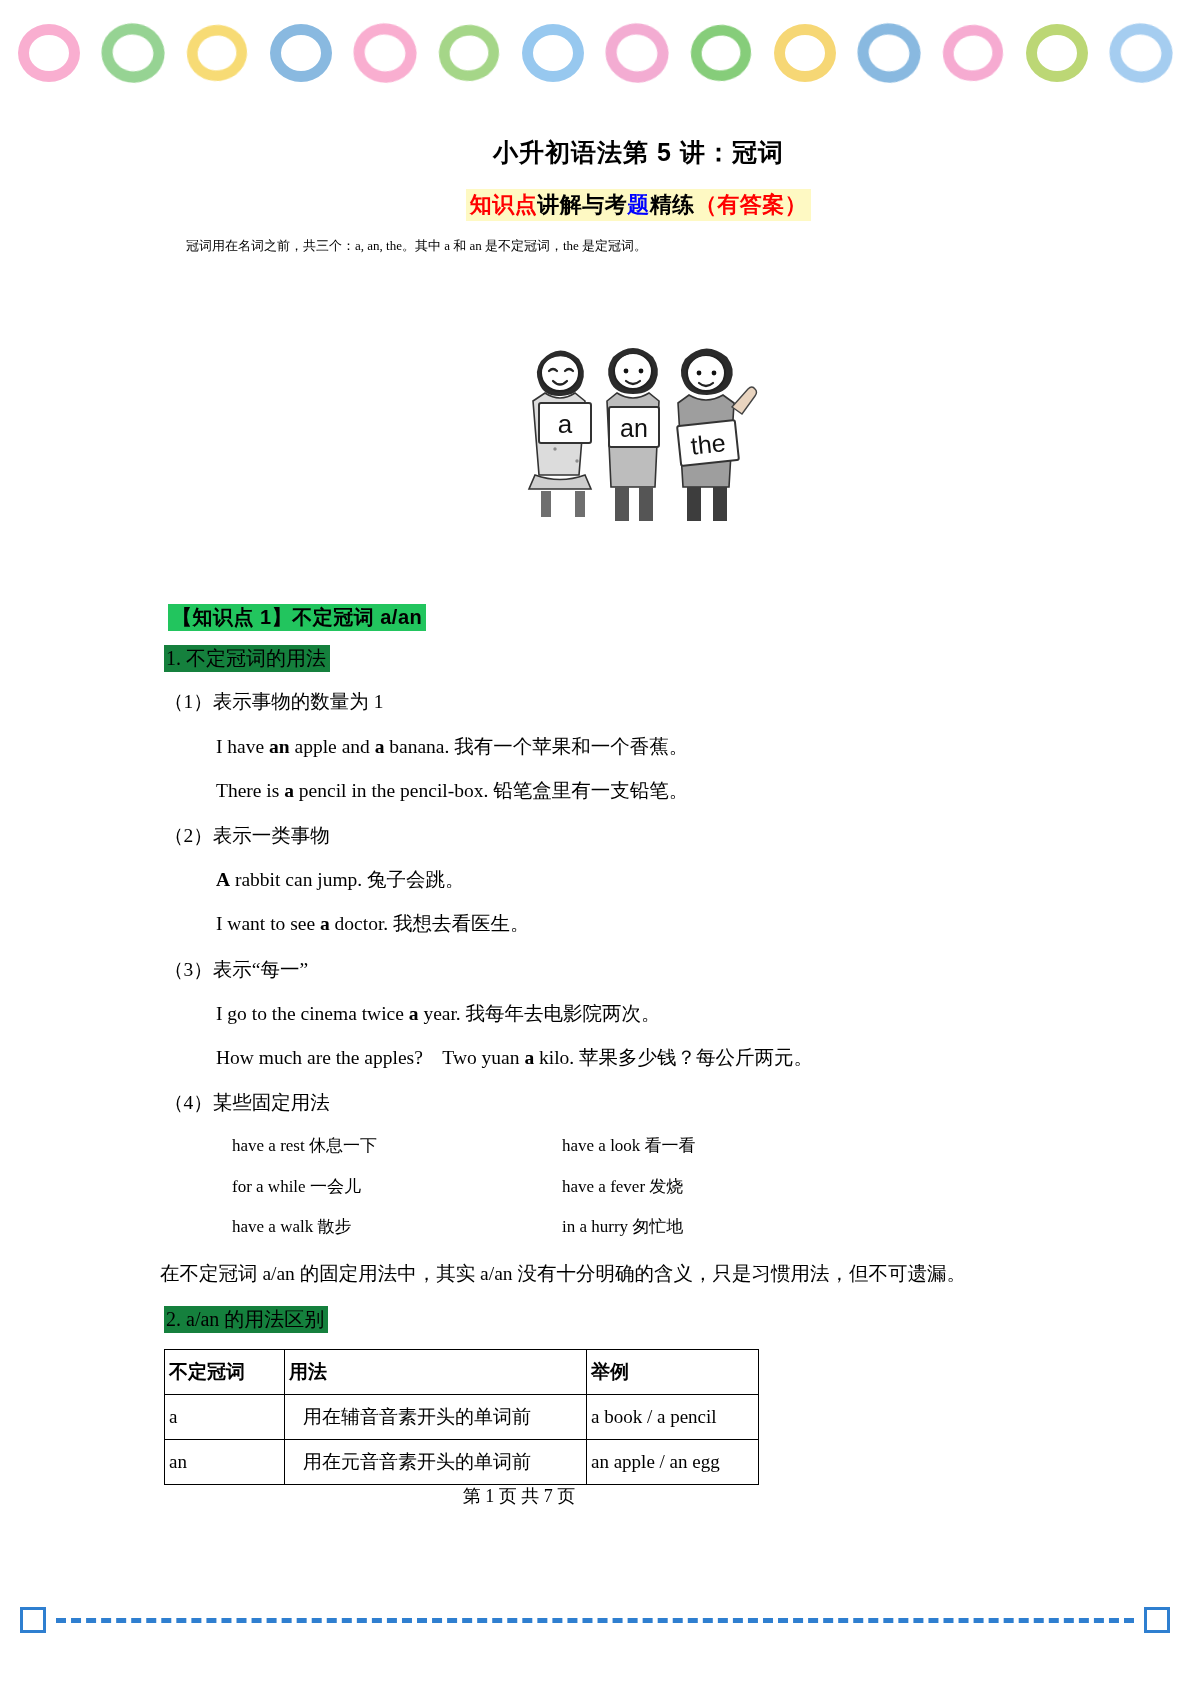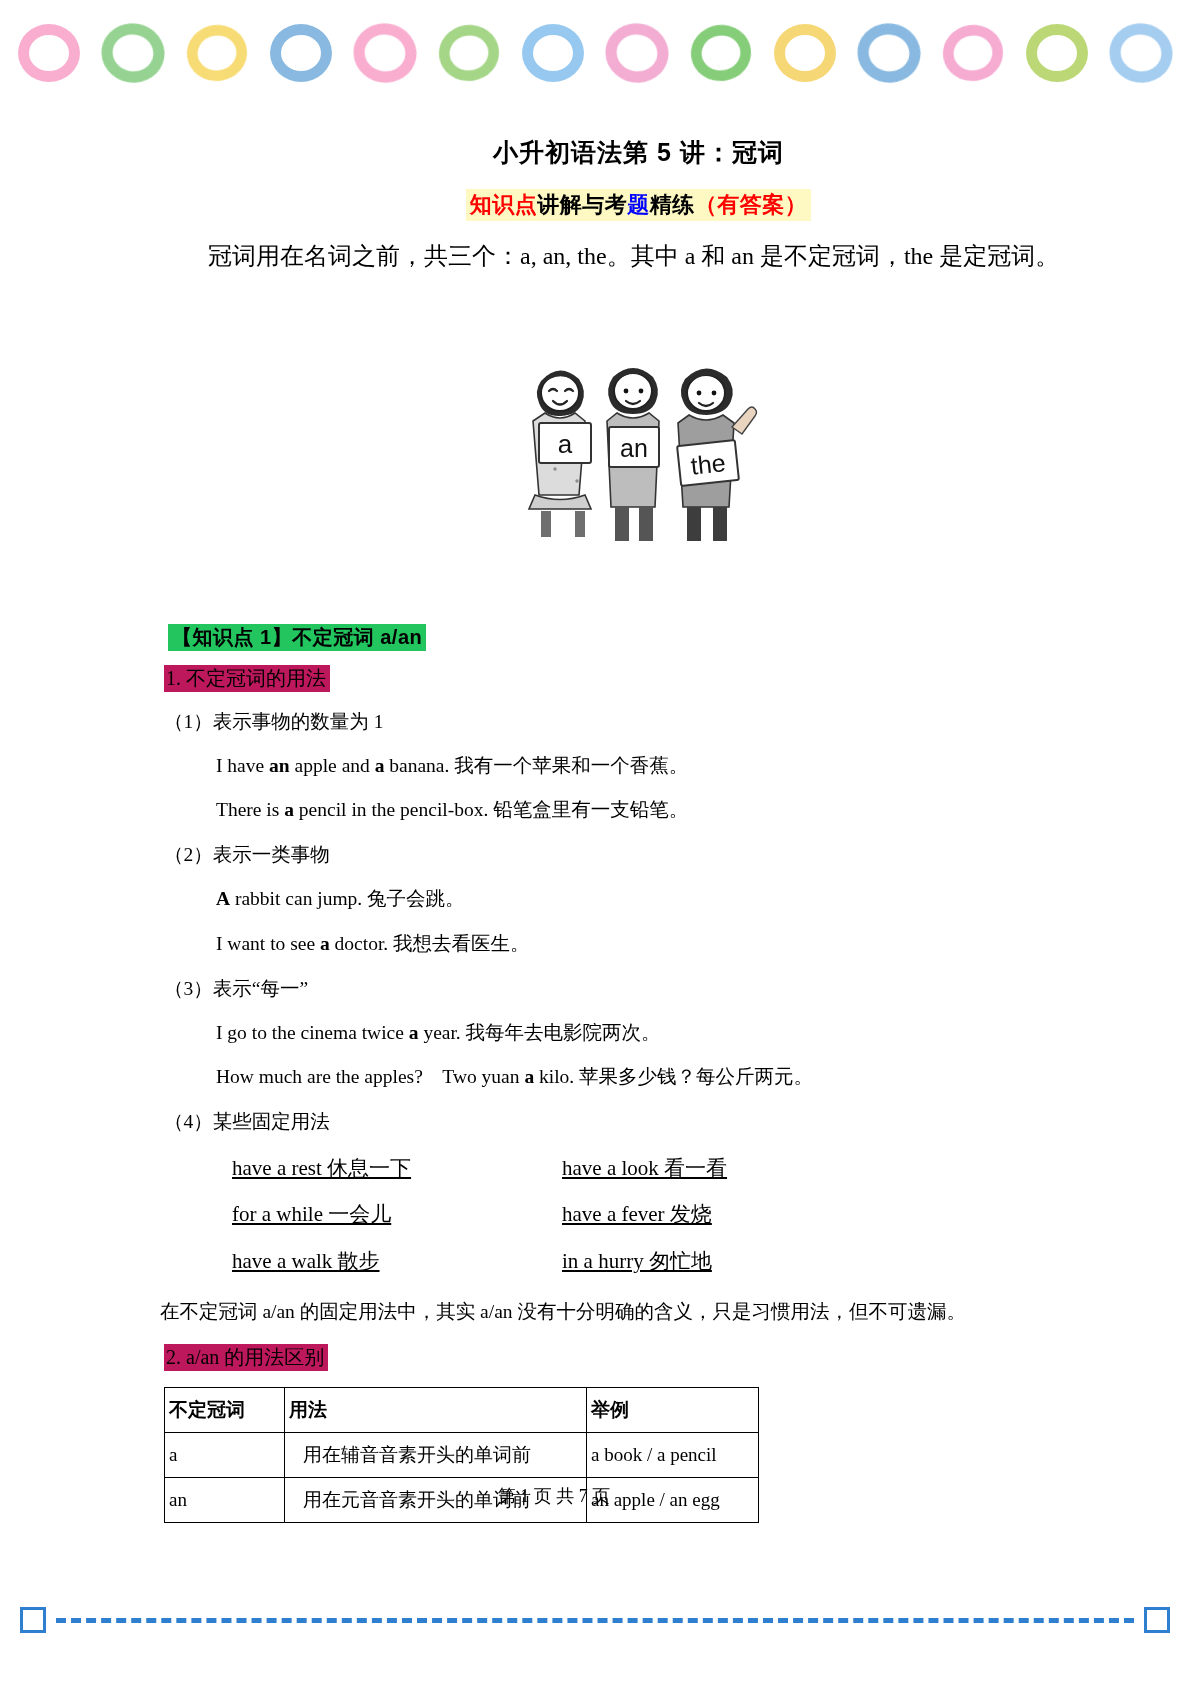--- a/index.html
+++ b/index.html
@@ -72,21 +72,21 @@
     font-size: 22px;
     line-height: 1.35;
     padding: 1px 4px;
     letter-spacing: 0.5px;
   }
   .c-red  { color: #ff0000; }
   .c-blue { color: #0000ff; }
   .c-blk  { color: #000000; }
 
   .intro {
-    font-size: 24px;
+    font-size: 13px;
     line-height: 1.75;
     margin-top: 14px;
     text-indent: 2em;
   }
 
   
   .illus-wrap {
     margin: 58px 0 0 0;
     display: flex;
     justify-content: center;
@@ -105,21 +105,21 @@
     font-family: "Liberation Sans", "DejaVu Sans", sans-serif;
     font-weight: bold;
     font-size: 20px;
     padding: 2px 4px 3px 4px;
     letter-spacing: .5px;
   }
   .sec-heading {
     margin: 14px 0 0 4px;
   }
   .sec-heading span.hl {
-    background: #be185d;
+    background: #15803d;
     font-size: 20px;
     padding: 2px 4px 3px 2px;
   }
 
   .item {
     font-size: 19.5px;
     line-height: 1.6;
     margin: 14px 0 0 4px;
   }
   .example {
@@ -128,24 +128,23 @@
     margin: 13px 0 0 56px;
   }
   .example b { font-weight: bold; }
 
   .phrase-grid {
     margin: 14px 0 0 72px;
     width: 620px;
   }
   .phrase-row {
     display: flex;
-    font-size: 21px;
+    font-size: 17px;
     line-height: 1.6;
     margin-top: 13px;
-    text-decoration: underline;
   }
   .phrase-row .col-a { width: 330px; }
   .phrase-row .col-b { width: 290px; }
 
   .para {
     font-size: 19.5px;
     line-height: 1.85;
     margin: 16px 0 0 0;
     text-align: justify;
   }
@@ -174,21 +173,20 @@
 
   
   .footer {
     position: absolute;
     top: 1484px;
     left: 0;
     width: 1038px;
     text-align: center;
     font-size: 18px;
     color: #000;
-    margin-left: 35px;
   }
 
   
   .bottom-rule {
     position: absolute;
     top: 1600px;
     left: 20px;
     width: 1150px;
     height: 40px;
     display: flex;

